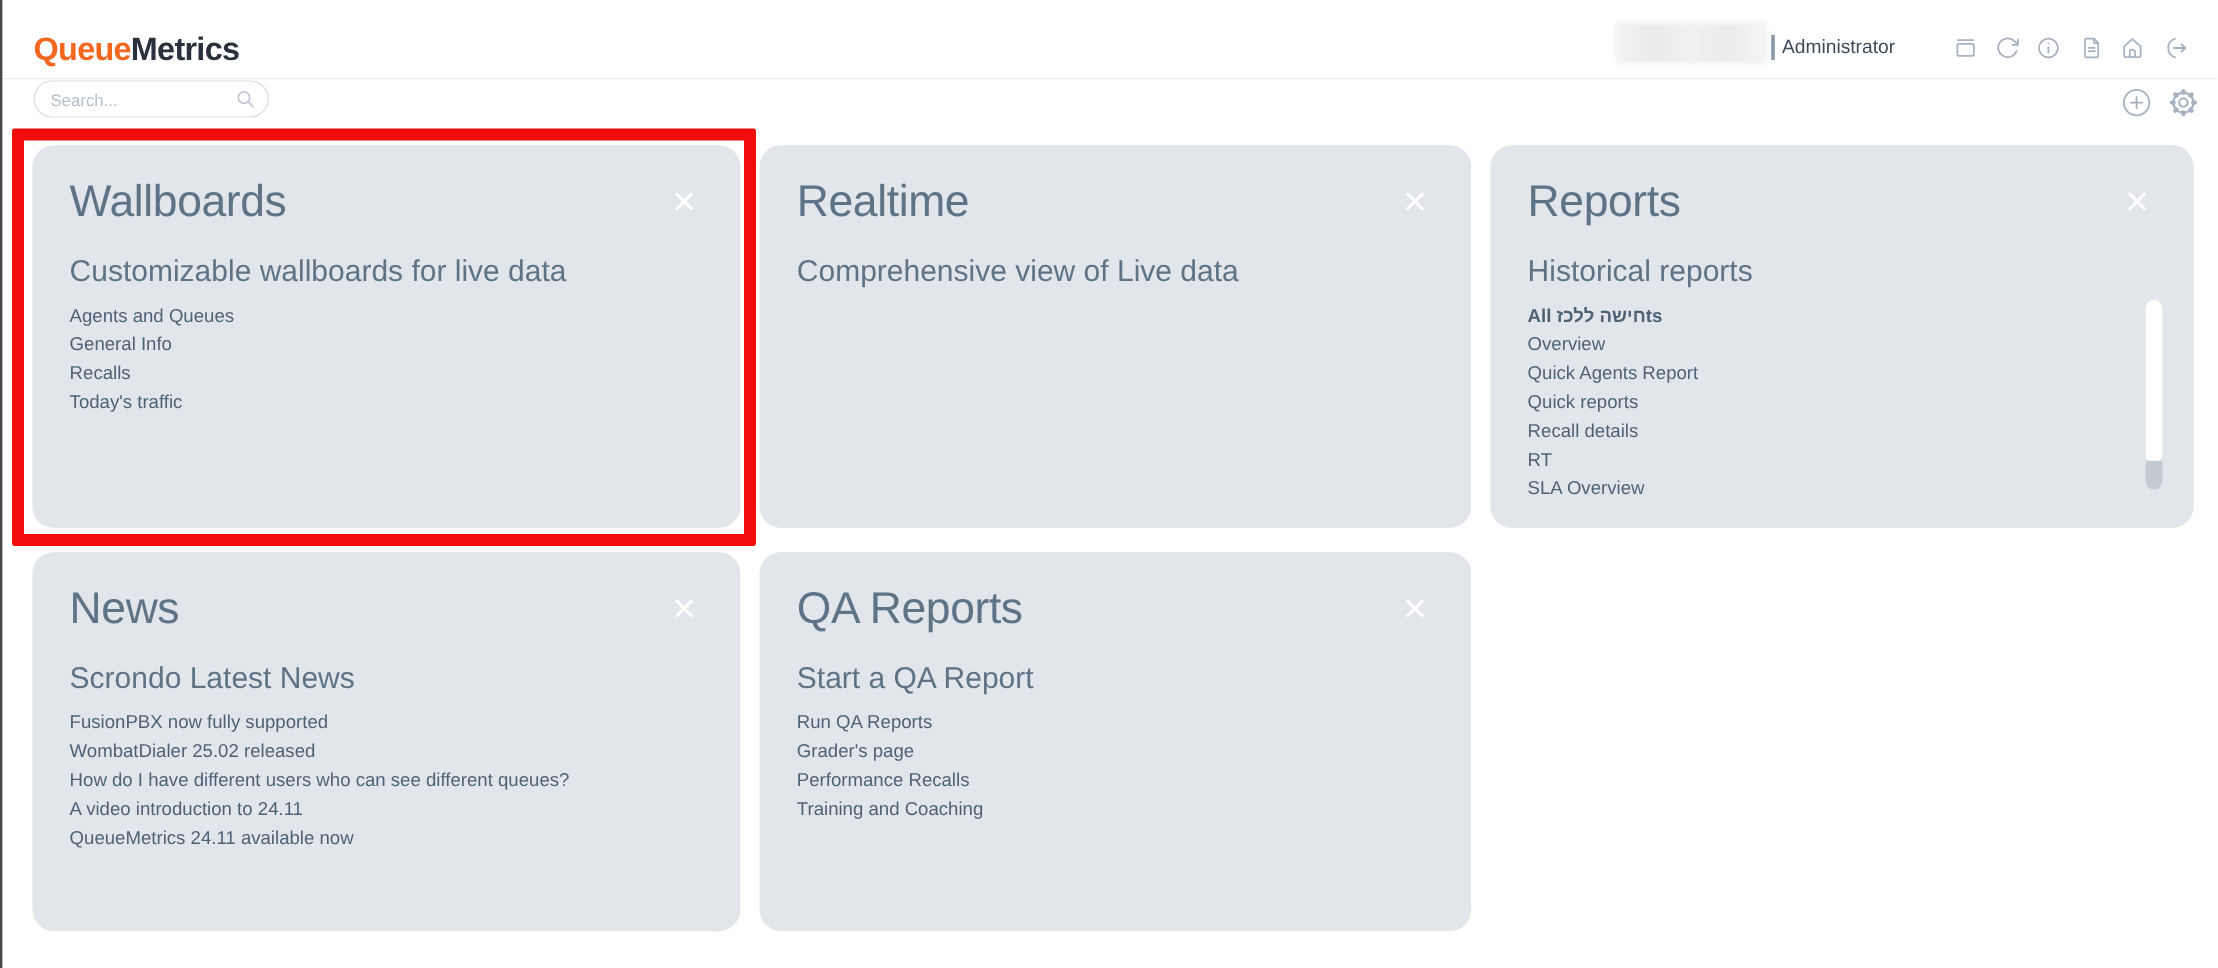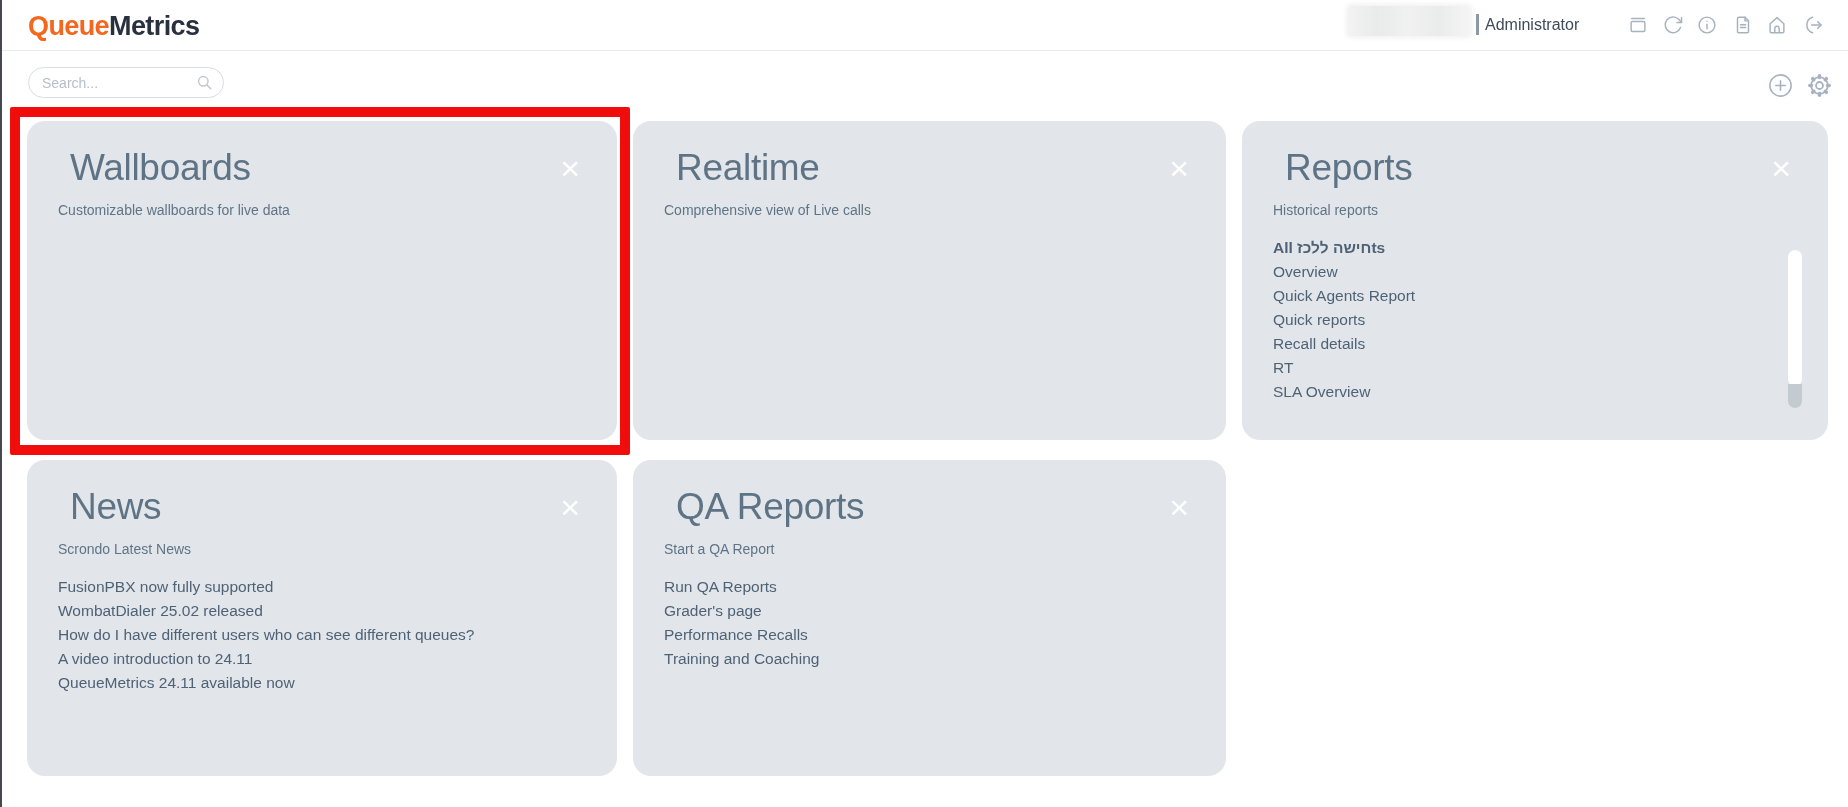--- a/index.html
+++ b/index.html
@@ -3,21 +3,21 @@
 <meta charset="utf-8">
 <style>
   * { margin:0; padding:0; box-sizing:border-box; }
   html,body { width:1848px; height:807px; background:#fff; overflow:hidden;
               font-family:"Liberation Sans", sans-serif; }
   .screen { position:relative; width:1848px; height:807px; background:#fff; }
 
   .edge-line { position:absolute; left:0; top:0; width:2px; height:807px; background:#45494d; z-index:9; }
 
   
-  header { position:absolute; left:0; top:1px; width:1848px; height:50px; background:#fff;
+  header { position:absolute; left:0; top:16px; width:1848px; height:50px; background:#fff;
            border-bottom:1px solid #e8ebee; z-index:3; }
   .logo { position:absolute; left:28px; top:0; height:50px; line-height:50px;
           font-size:27px; font-weight:700; letter-spacing:-0.6px; cursor:pointer; }
   .logo-q { color:#f4671f; }
   .logo-m { color:#29313f; }
   .redaction { position:absolute; left:1348px; top:5px; width:122px; height:30px;
                border-radius:3px;
                background:linear-gradient(90deg,#f3f3f3,#e9eaea 25%,#f1f1f1 50%,#eaebeb 75%,#f5f5f5);
                box-shadow:0 0 4px 2px rgba(240,240,240,.95); }
   .user-divider { position:absolute; left:1476px; top:13px; width:2.5px; height:21px; background:#8d99a6; }
@@ -35,22 +35,22 @@
   .search-wrap .mag { position:absolute; right:10px; top:6px; }
   .ticon { position:absolute; cursor:pointer; }
   .ticon.plus { left:1768px; top:73px; }
   .ticon.gear { left:1806px; top:72px; }
 
   
   .grid { position:absolute; left:27px; top:121px;
           display:grid; grid-template-columns:590px 593px 586px;
           grid-template-rows:319px 316px; gap:20px 16px; z-index:1; }
   .card { position:relative; background:#e2e6ea; border-radius:18px; padding:26px 32px 0 31px; }
-  .card-title { font-size:37px; line-height:42px; font-weight:500; letter-spacing:-0.3px; color:#5e7486;margin-left:12px; }
-  .card-sub { margin-top:8px; font-size:14px; line-height:26px; color:#5e7486; }
+  .card-title { font-size:37px; line-height:42px; font-weight:500; letter-spacing:-0.3px; color:#5e7486; }
+  .card-sub { margin-top:24px; font-size:25px; line-height:26px; color:#5e7486; }
   .card-list { margin-top:13px; list-style:none; }
   .card-list li { font-size:15.5px; line-height:24px; color:#4e6276; cursor:pointer; width:max-content; }
   .bidi { unicode-bidi:bidi-override; direction:ltr;font-weight:bold; }
   .close-btn { position:absolute; top:28px; right:37px; background:none; border:none;
                font-size:34px; line-height:38px; color:#ffffff; cursor:pointer;
                font-family:"Liberation Sans", sans-serif; font-weight:400; }
 
   
   .vscroll { position:absolute; top:129px; right:26px; width:14px; cursor:pointer; }
   .vscroll .track-white { width:14px; height:136px; background:#ffffff; border-radius:7px; }
@@ -151,26 +151,32 @@
       <circle cx="12" cy="12" r="7.4" stroke-width="1.6"></circle>
       <circle cx="12" cy="12" r="3.1" stroke-width="1.6"></circle>
     </svg>
   </span>
 
   <div class="grid">
 
     <section class="card">
       <h2 class="card-title">Wallboards</h2>
       <div class="card-sub">Customizable wallboards for live data</div>
+      <ul class="card-list">
+        <li>Agents and Queues</li>
+        <li>General Info</li>
+        <li>Recalls</li>
+        <li>Today's traffic</li>
+      </ul>
       <button class="close-btn">×</button>
     </section>
 
     <section class="card">
       <h2 class="card-title">Realtime</h2>
-      <div class="card-sub">Comprehensive view of Live calls</div>
+      <div class="card-sub">Comprehensive view of Live data</div>
       <button class="close-btn">×</button>
     </section>
 
     <section class="card">
       <h2 class="card-title">Reports</h2>
       <div class="card-sub">Historical reports</div>
       <ul class="card-list">
         <li class="bidi">All זכלל השיחts</li>
         <li>Overview</li>
         <li>Quick Agents Report</li>

